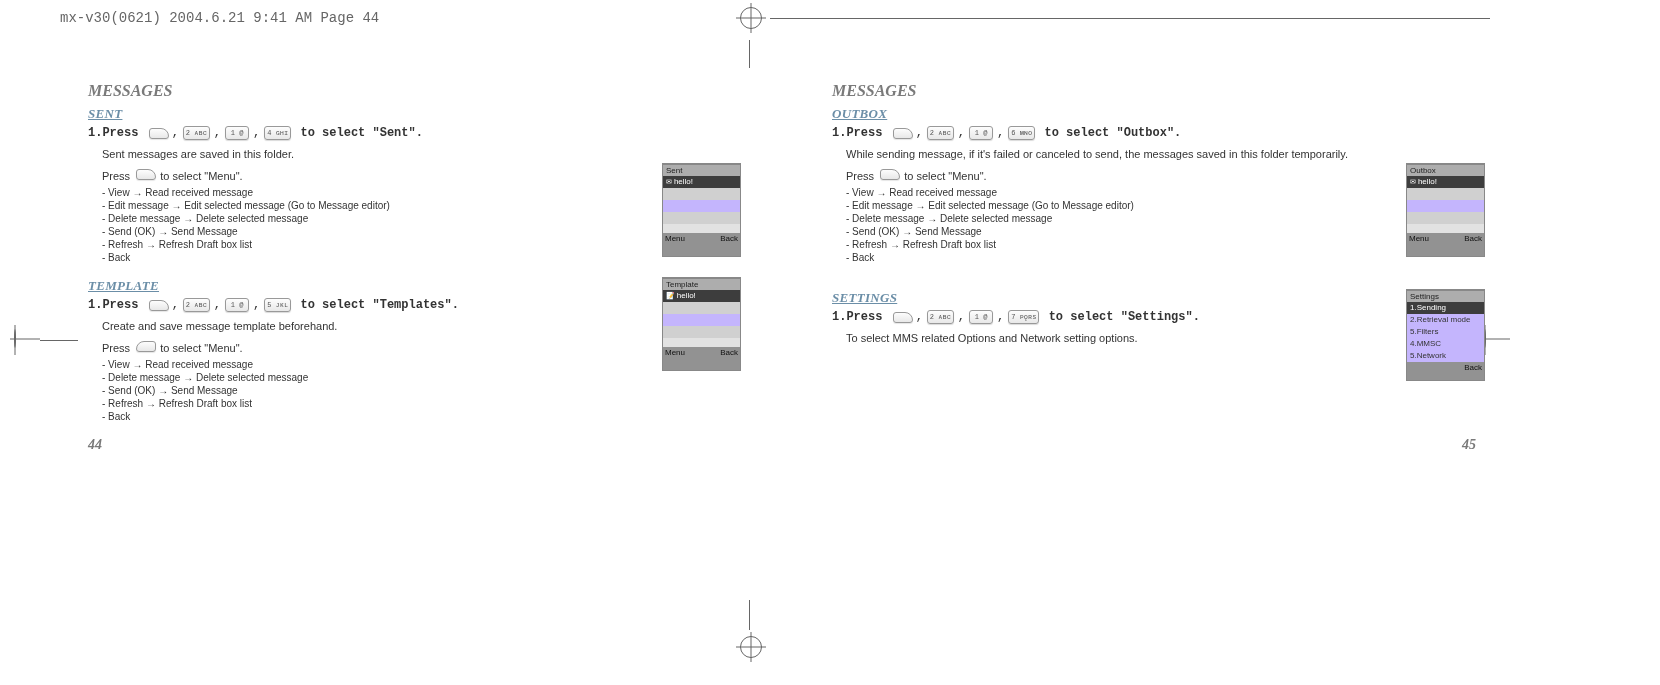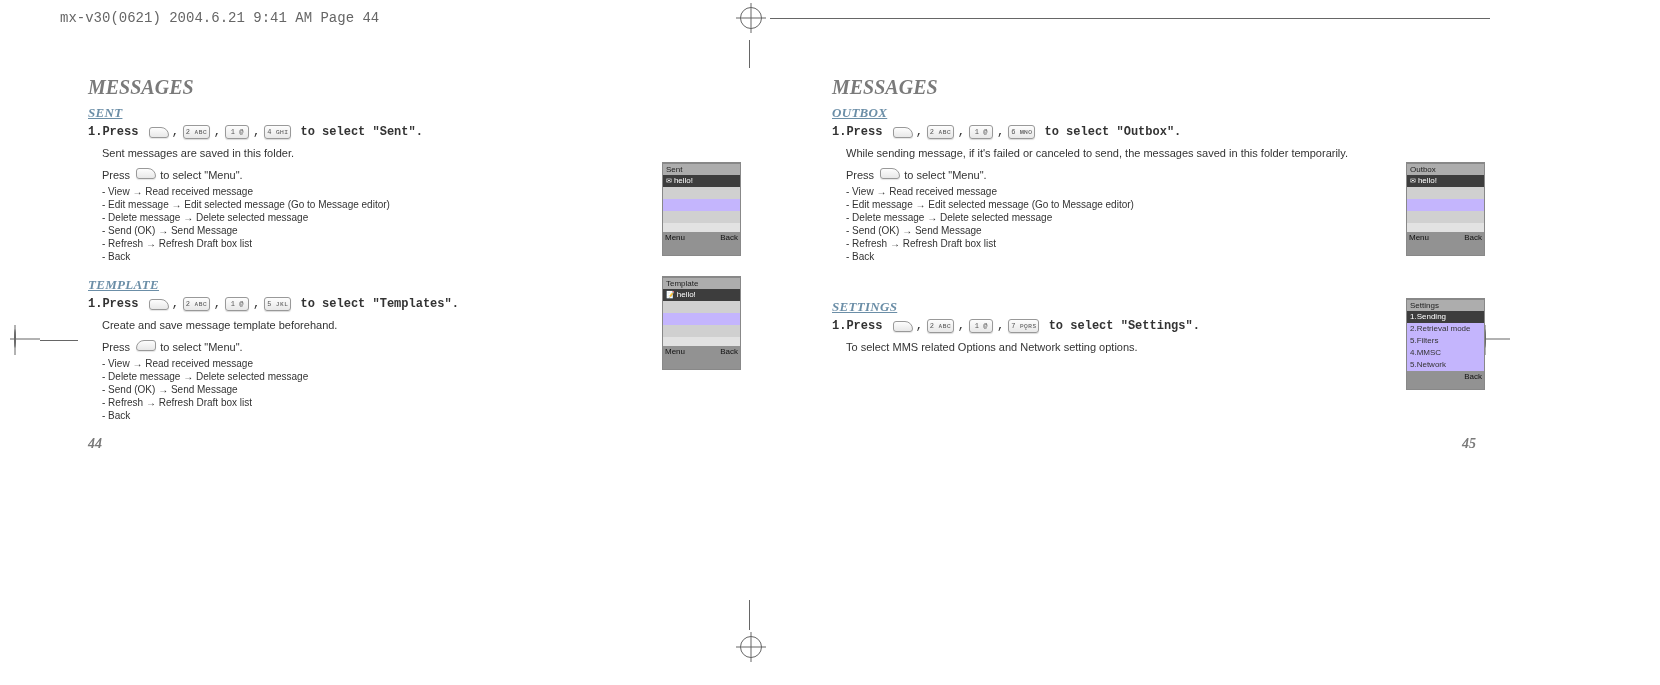--- a/index.html
+++ b/index.html
@@ -115,23 +115,23 @@
   gap: 100px;
 }
 .page {
   width: 644px;
   position: relative;
 }
 .title-h1 {
   font-family: Georgia, "Times New Roman", serif;
   font-style: italic;
   font-weight: bold;
-  font-size: 20px;
+  font-size: 16px;
   color: #7a7a7a;
-  margin: 6px 0 4px 0;
+  margin: 12px 0 4px 0;
 }
 .sub-h {
   font-family: Georgia, "Times New Roman", serif;
   font-style: italic;
   font-weight: bold;
   font-size: 13px;
   color: #6b8ea7;
   text-decoration: underline;
   margin: 6px 0 4px 0;
   letter-spacing: 0.3px;
@@ -418,21 +418,21 @@
           <div class="ps-row stripe"></div>
           <div class="ps-fill"></div>
           <div class="ps-footer">
             <span>Menu</span>
             <span>Back</span>
           </div>
         </div>
       </div>
     </div>
 
-    <div class="section-block" style="margin-top:36px;">
+    <div class="section-block" style="margin-top:26px;">
       <div class="sub-h">SETTINGS</div>
       <div class="step">
         <b>1.Press</b>&nbsp;
         <span class="softkey"></span><span class="comma">,</span>
         <span class="key">2 ᴀʙᴄ</span><span class="comma">,</span>
         <span class="key">1 @</span><span class="comma">,</span>
         <span class="key">7 ᴘǫʀs</span>
         <b>&nbsp;<span>to select "Settings".</span></b>
       </div>
       <div class="desc">To select MMS related Options and Network setting options.</div>

